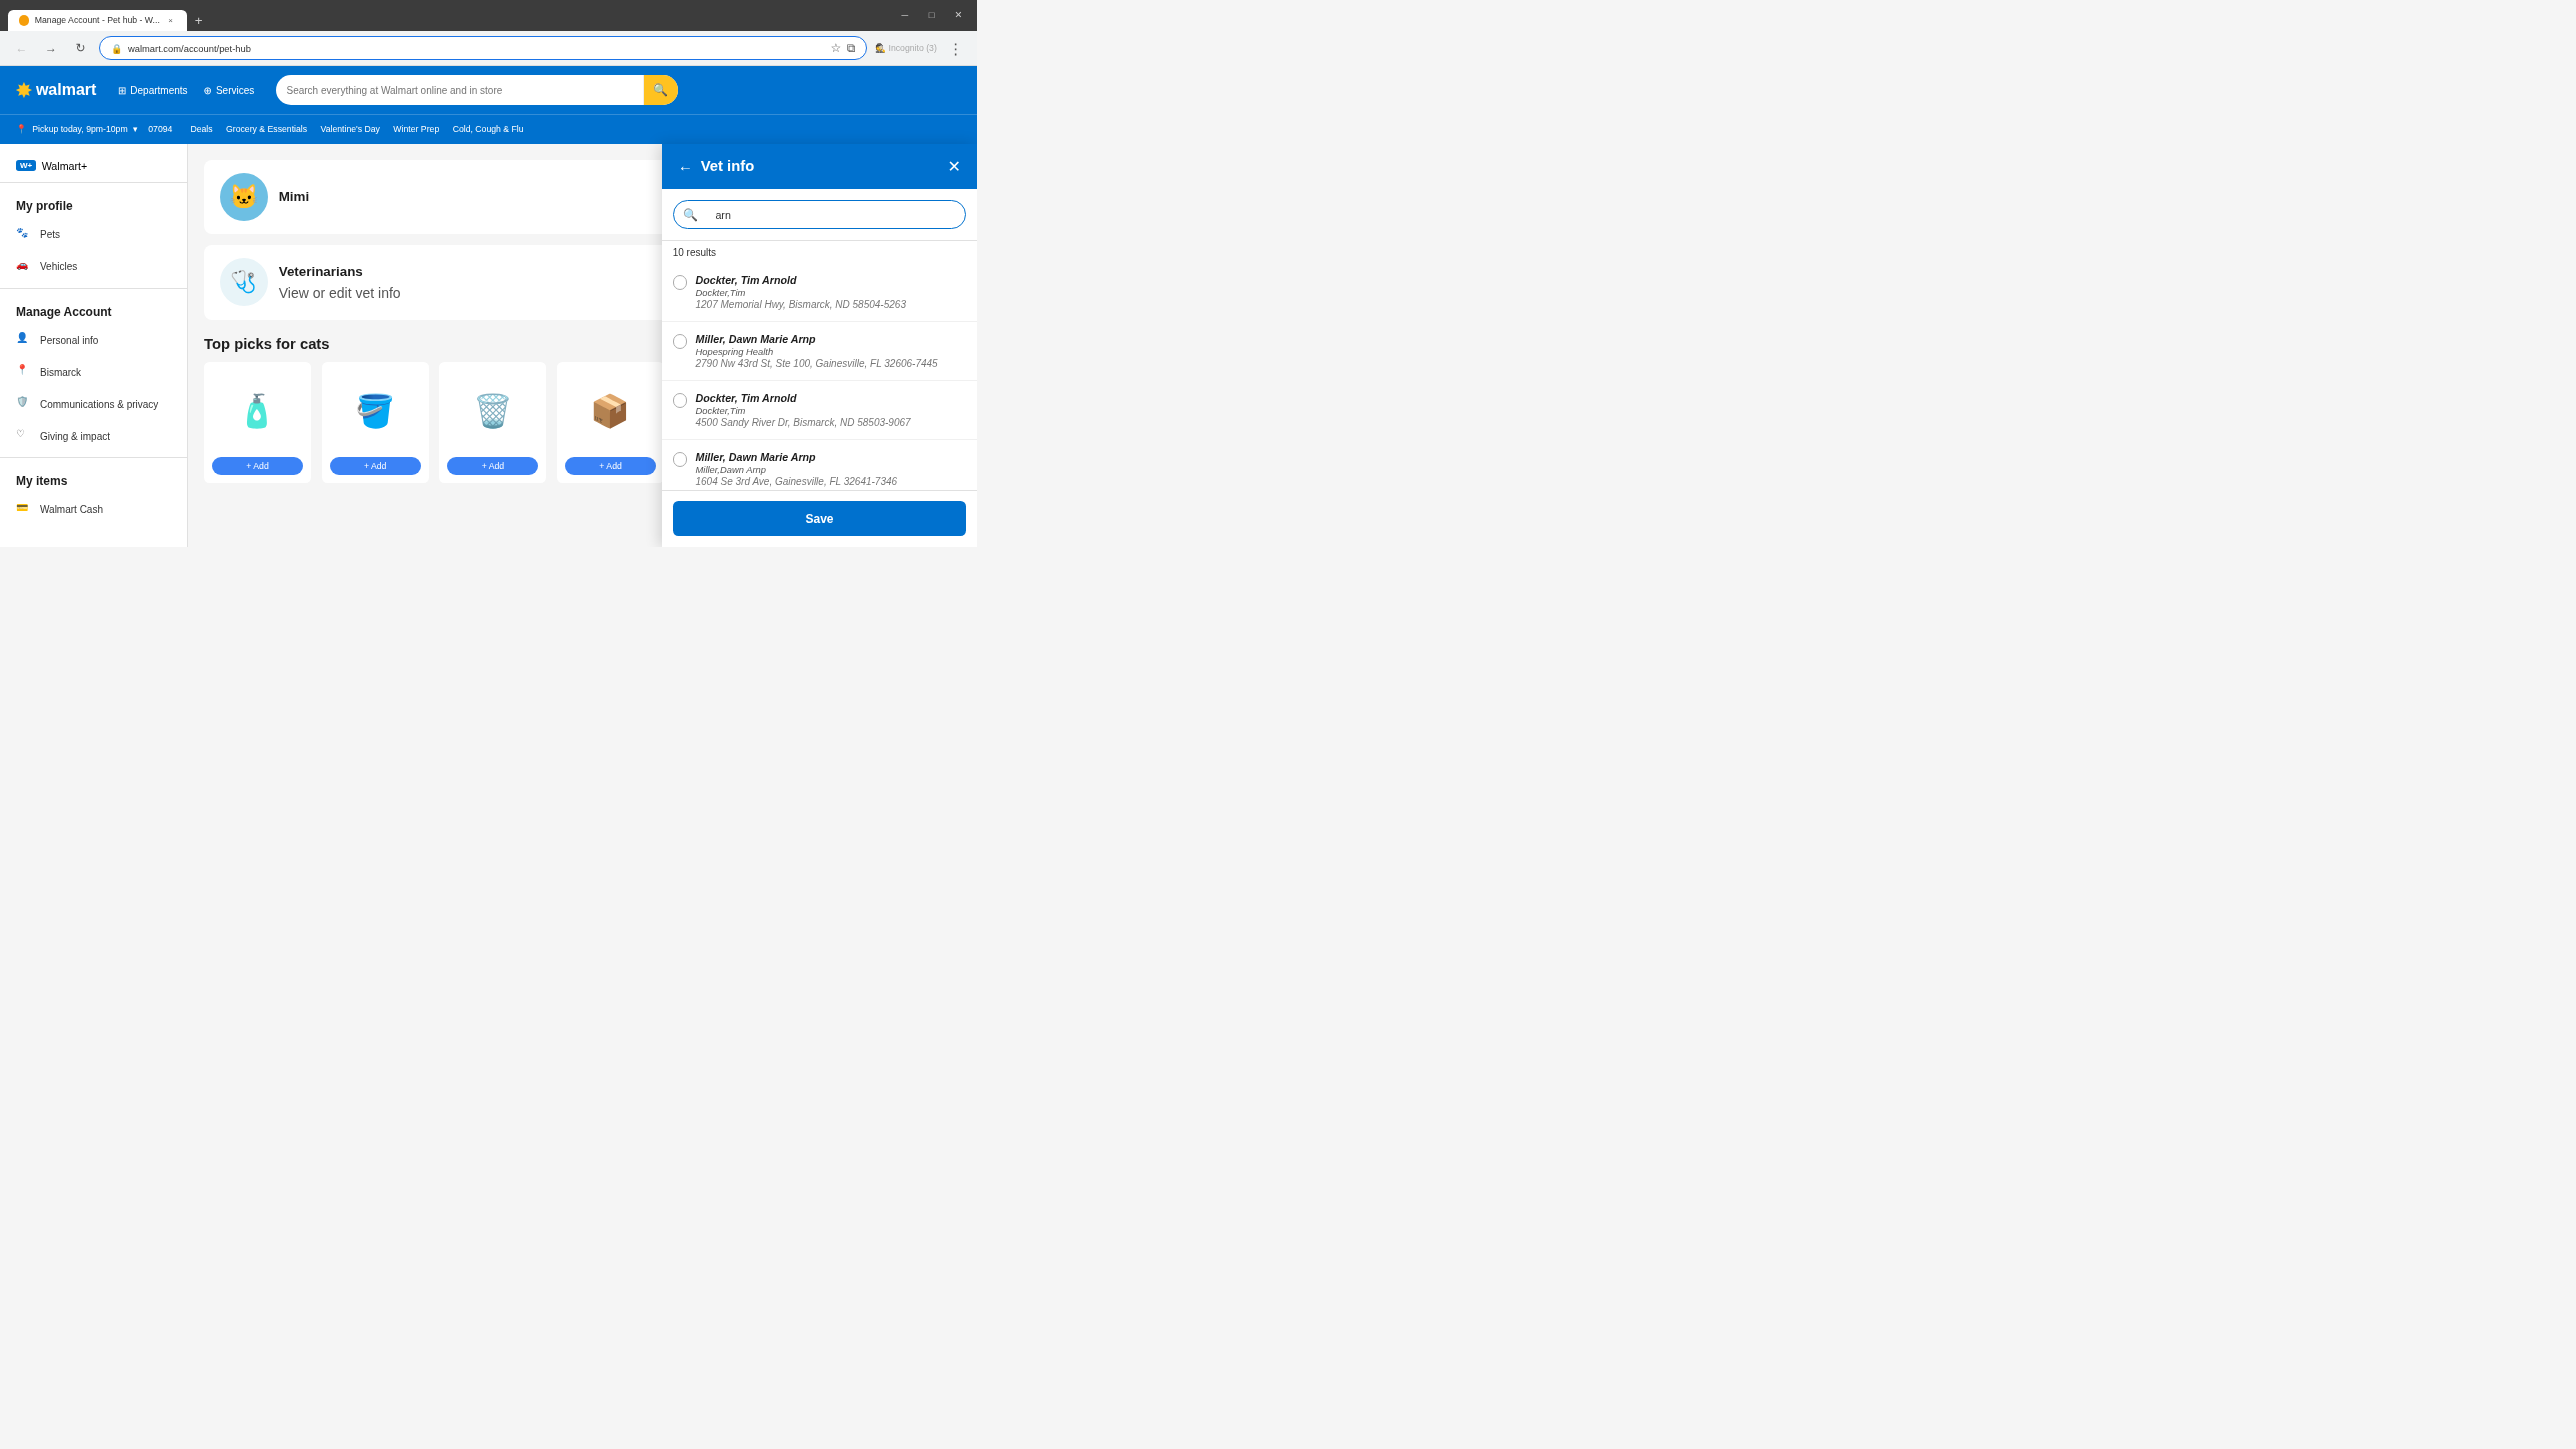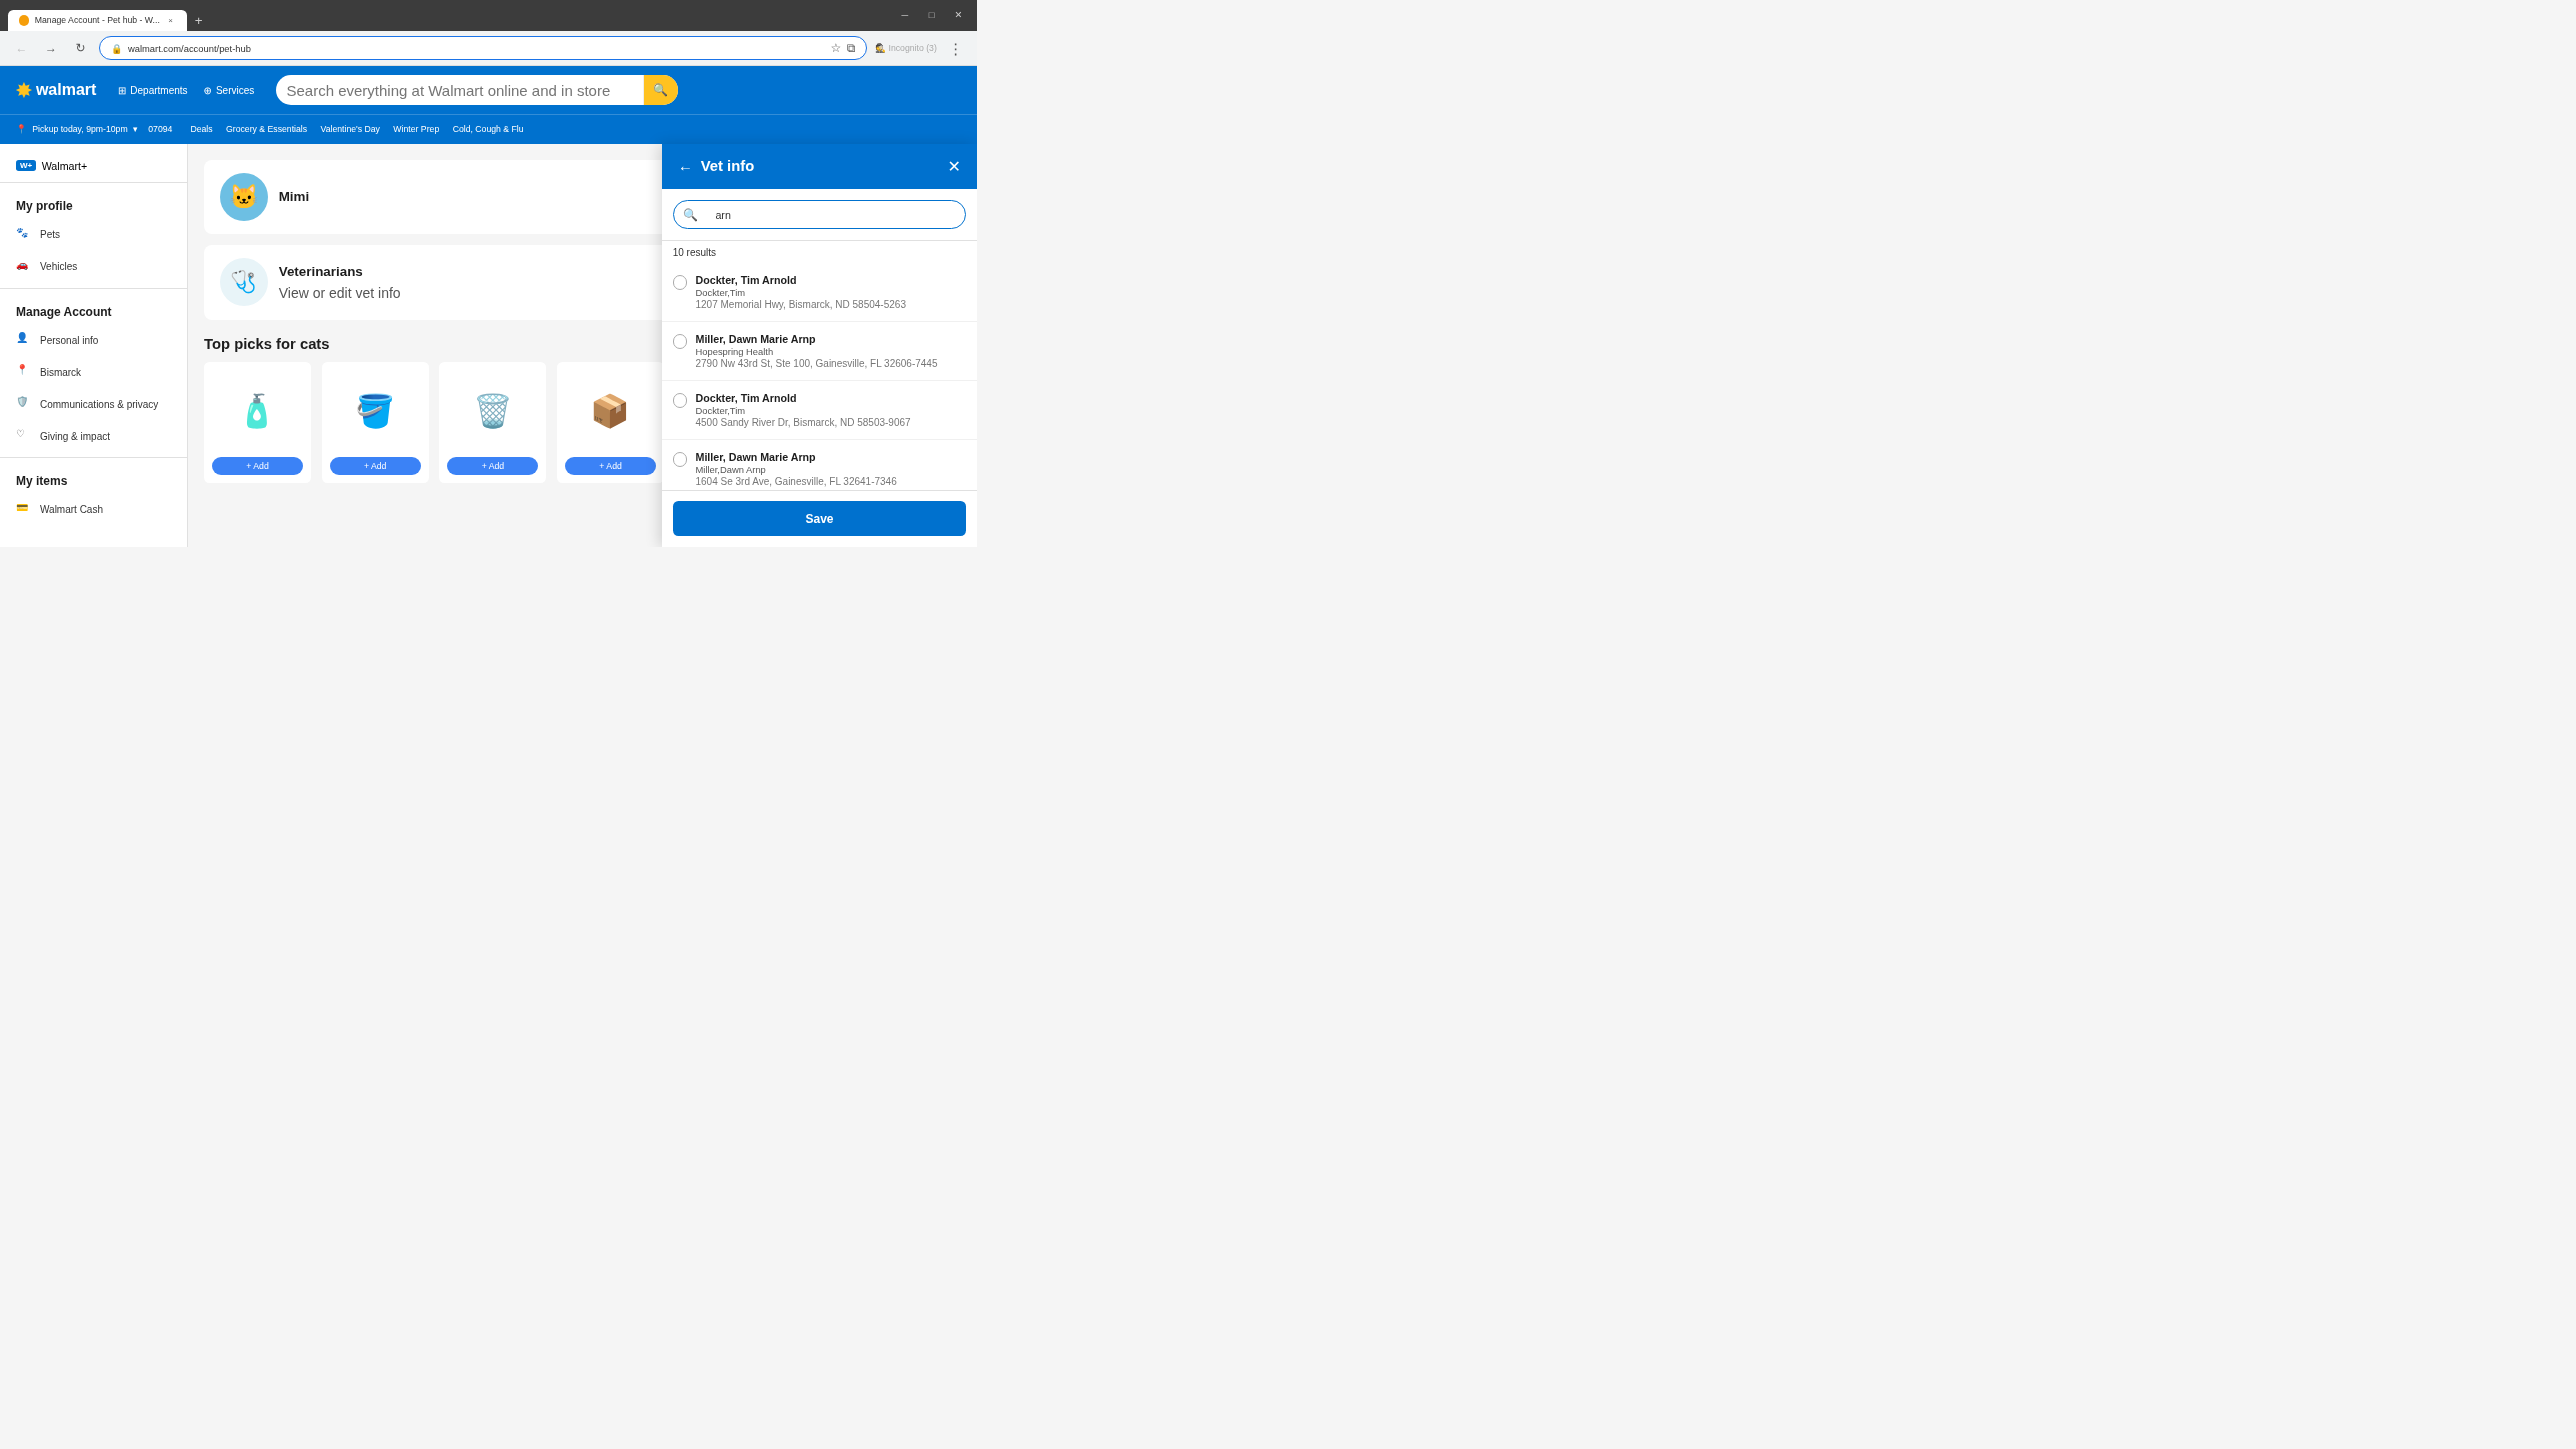--- a/index.html
+++ b/index.html
@@ -20,21 +20,21 @@
     .address-bar { flex: 1; background: #fff; border: 1.3px solid #1a73e8; border-radius: 16px; height: 24px; display: flex; align-items: center; padding: 0 10.7px; gap: 5.4px; }
     .address-bar input { border: none; outline: none; flex: 1; font-size: 9.4px; color: #333; background: transparent; }
     .incognito-badge { background: none; border: none; color: #aaa; font-size: 8.7px; cursor: pointer; display: flex; align-items: center; gap: 2.7px; }
 
     
     .walmart-header { background: #0071ce; height: 48px; display: flex; align-items: center; padding: 0 16px; gap: 21.5px; }
     .walmart-logo { color: #fff; font-size: 19px; font-weight: 700; display: flex; align-items: center; gap: 4px; }
     .header-nav { display: flex; align-items: center; gap: 16px; }
     .header-nav-item { color: #fff; font-size: 10px; cursor: pointer; display: flex; align-items: center; gap: 4px; text-decoration: none; }
     .header-search { flex: 1; max-width: 402px; background: #fff; border-radius: 16px; height: 29.5px; display: flex; align-items: center; padding: 0 10.7px; gap: 5.4px; }
-    .header-search input { border: none; outline: none; flex: 1; font-size: 15px; color: #333; background: transparent; }
+    .header-search input { border: none; outline: none; flex: 1; font-size: 10px; color: #333; background: transparent; }
     .search-btn { background: #ffc220; border: none; border-radius: 0 16px 16px 0; height: 29.5px; width: 35px; cursor: pointer; font-size: 12px; color: #333; display: flex; align-items: center; justify-content: center; margin-right: -10.7px; border-left: 0.7px solid #eee; }
 
     
     .sub-nav { background: #0071ce; border-top: 0.7px solid rgba(255,255,255,0.2); height: 29.5px; display: flex; align-items: center; padding: 0 16px; gap: 16px; }
     .sub-nav-pickup { color: #fff; font-size: 8.7px; display: flex; align-items: center; gap: 5.4px; }
     .sub-nav-links { display: flex; gap: 13.4px; margin-left: 2px; }
     .sub-nav-link { color: #fff; font-size: 8.7px; text-decoration: none; cursor: pointer; white-space: nowrap; }
 
     
     .sidebar { width: 188px; background: #fff; padding: 10.7px 0; border-right: 0.7px solid #e0e0e0; overflow-y: auto; flex-shrink: 0; }
@@ -63,21 +63,21 @@
     .panel-header { background: #0071ce; color: #fff; padding: 13.4px 16px; display: flex; align-items: center; gap: 8px; flex-shrink: 0; }
     .panel-back-btn { background: none; border: none; color: #fff; font-size: 14.8px; cursor: pointer; display: flex; align-items: center; }
     .panel-title { font-size: 14.8px; font-weight: 700; color: #fff; flex: 1; }
     .panel-close-btn { background: none; border: none; color: #fff; font-size: 16px; cursor: pointer; display: flex; align-items: center; }
     .panel-search-bar { padding: 10.7px; background: #fff; border-bottom: 0.7px solid #e0e0e0; flex-shrink: 0; }
     .panel-search-input-wrap { border: 1.3px solid #0071ce; border-radius: 16px; display: flex; align-items: center; padding: 0 9.4px; height: 29.5px; gap: 5.4px; }
     .panel-search-input-wrap input { border: none; outline: none; flex: 1; font-size: 10.7px; color: #333; margin-left: 12px; }
     .panel-search-icon { color: #555; font-size: 12px; }
     .panel-results-count { padding: 5.4px 10.7px; font-size: 10px; color: #333; flex-shrink: 0; }
     .panel-results-list { flex: 1; overflow-y: auto; }
-    .panel-result-item { display: flex; align-items: flex-start; gap: 8px; padding: 10.7px 10.7px; border-bottom: 0.7px solid #f0f0f0; cursor: pointer; }
+    .panel-result-item { display: flex; align-items: flex-start; gap: 8px; padding: 10.7px 10.7px; border-bottom: 0.7px solid #f0f0f0; cursor: pointer; font-style: italic; }
     .radio-btn { width: 14.8px; height: 14.8px; border: 1.3px solid #aaa; border-radius: 50%; flex-shrink: 0; margin-top: 1.3px; display: flex; align-items: center; justify-content: center; }
     .result-info { flex: 1; }
     .result-name { font-size: 10.7px; font-weight: 600; color: #1d1d1d; }
     .result-practice { font-size: 9.4px; color: #555; margin-top: 1.3px; }
     .result-address { font-size: 10px; color: #777; margin-top: 1.3px; }
     .panel-footer { padding: 10.7px; background: #fff; border-top: 0.7px solid #e0e0e0; flex-shrink: 0; }
     .save-btn { background: #0071ce; color: #fff; border: none; border-radius: 5.4px; width: 100%; height: 35px; font-size: 12px; font-weight: 600; cursor: pointer; }
 
     
     .page-wrapper { position: relative; display: flex; height: calc(547px - 31px - 35px - 48px - 29.5px); }

